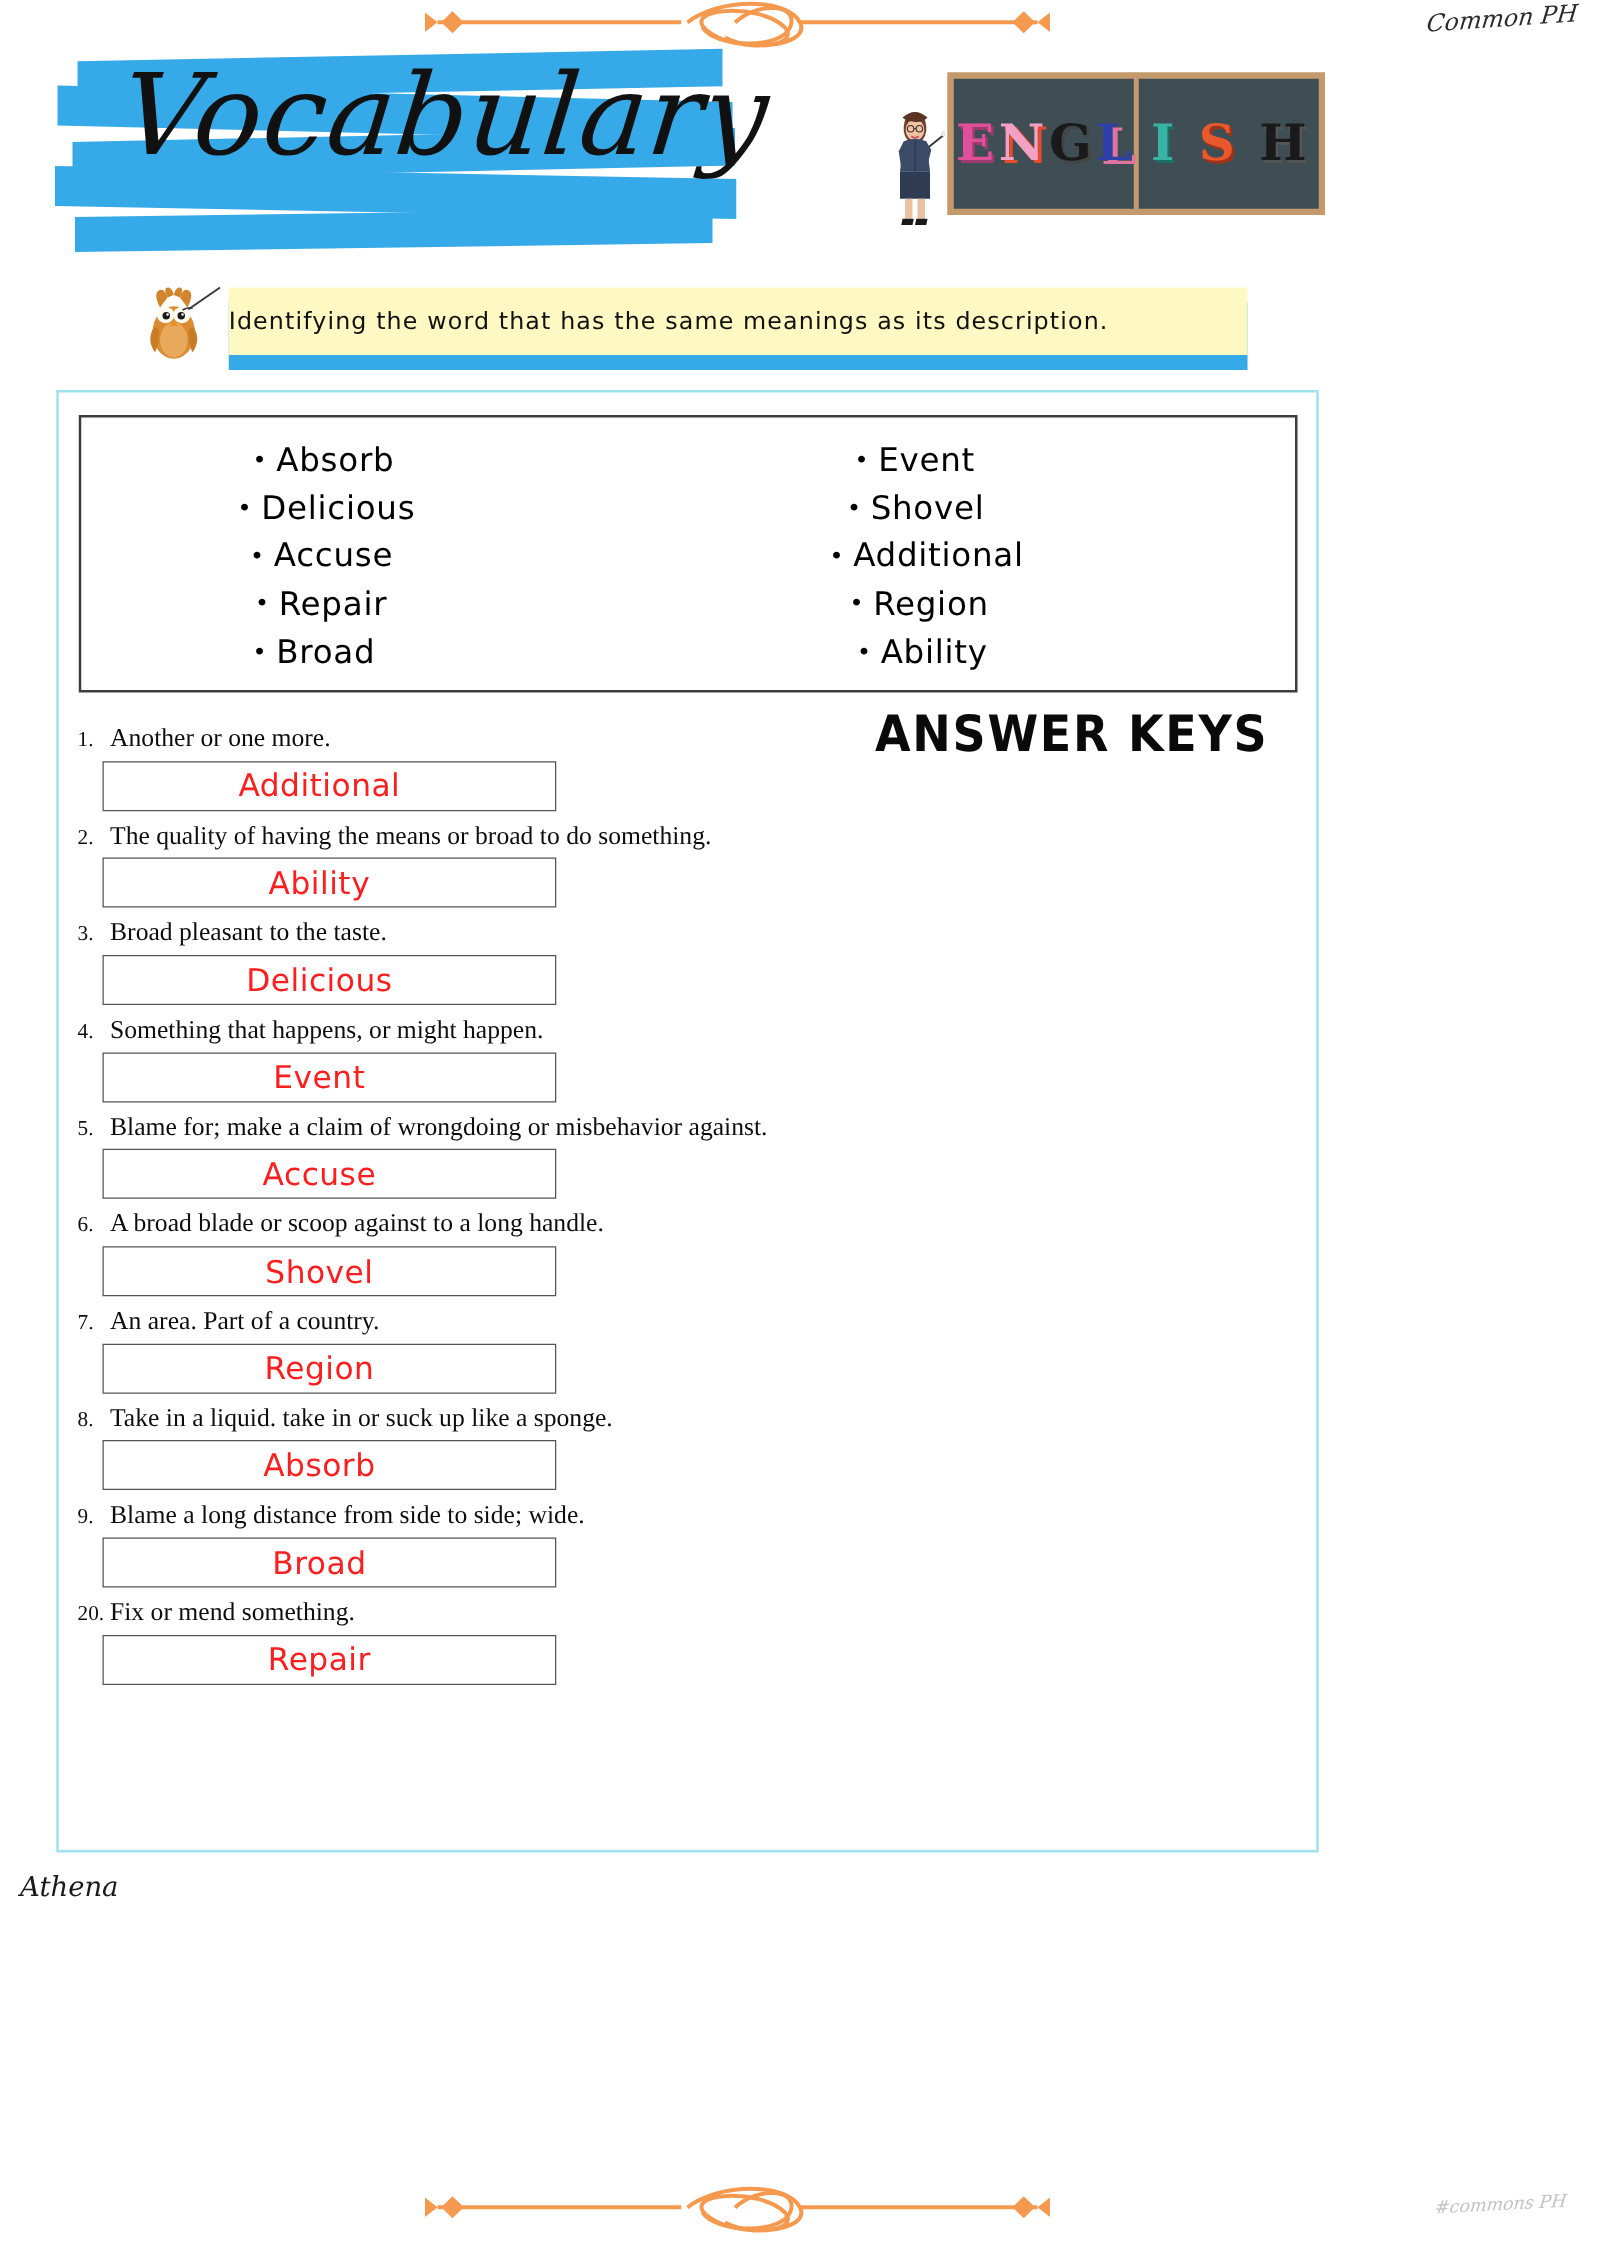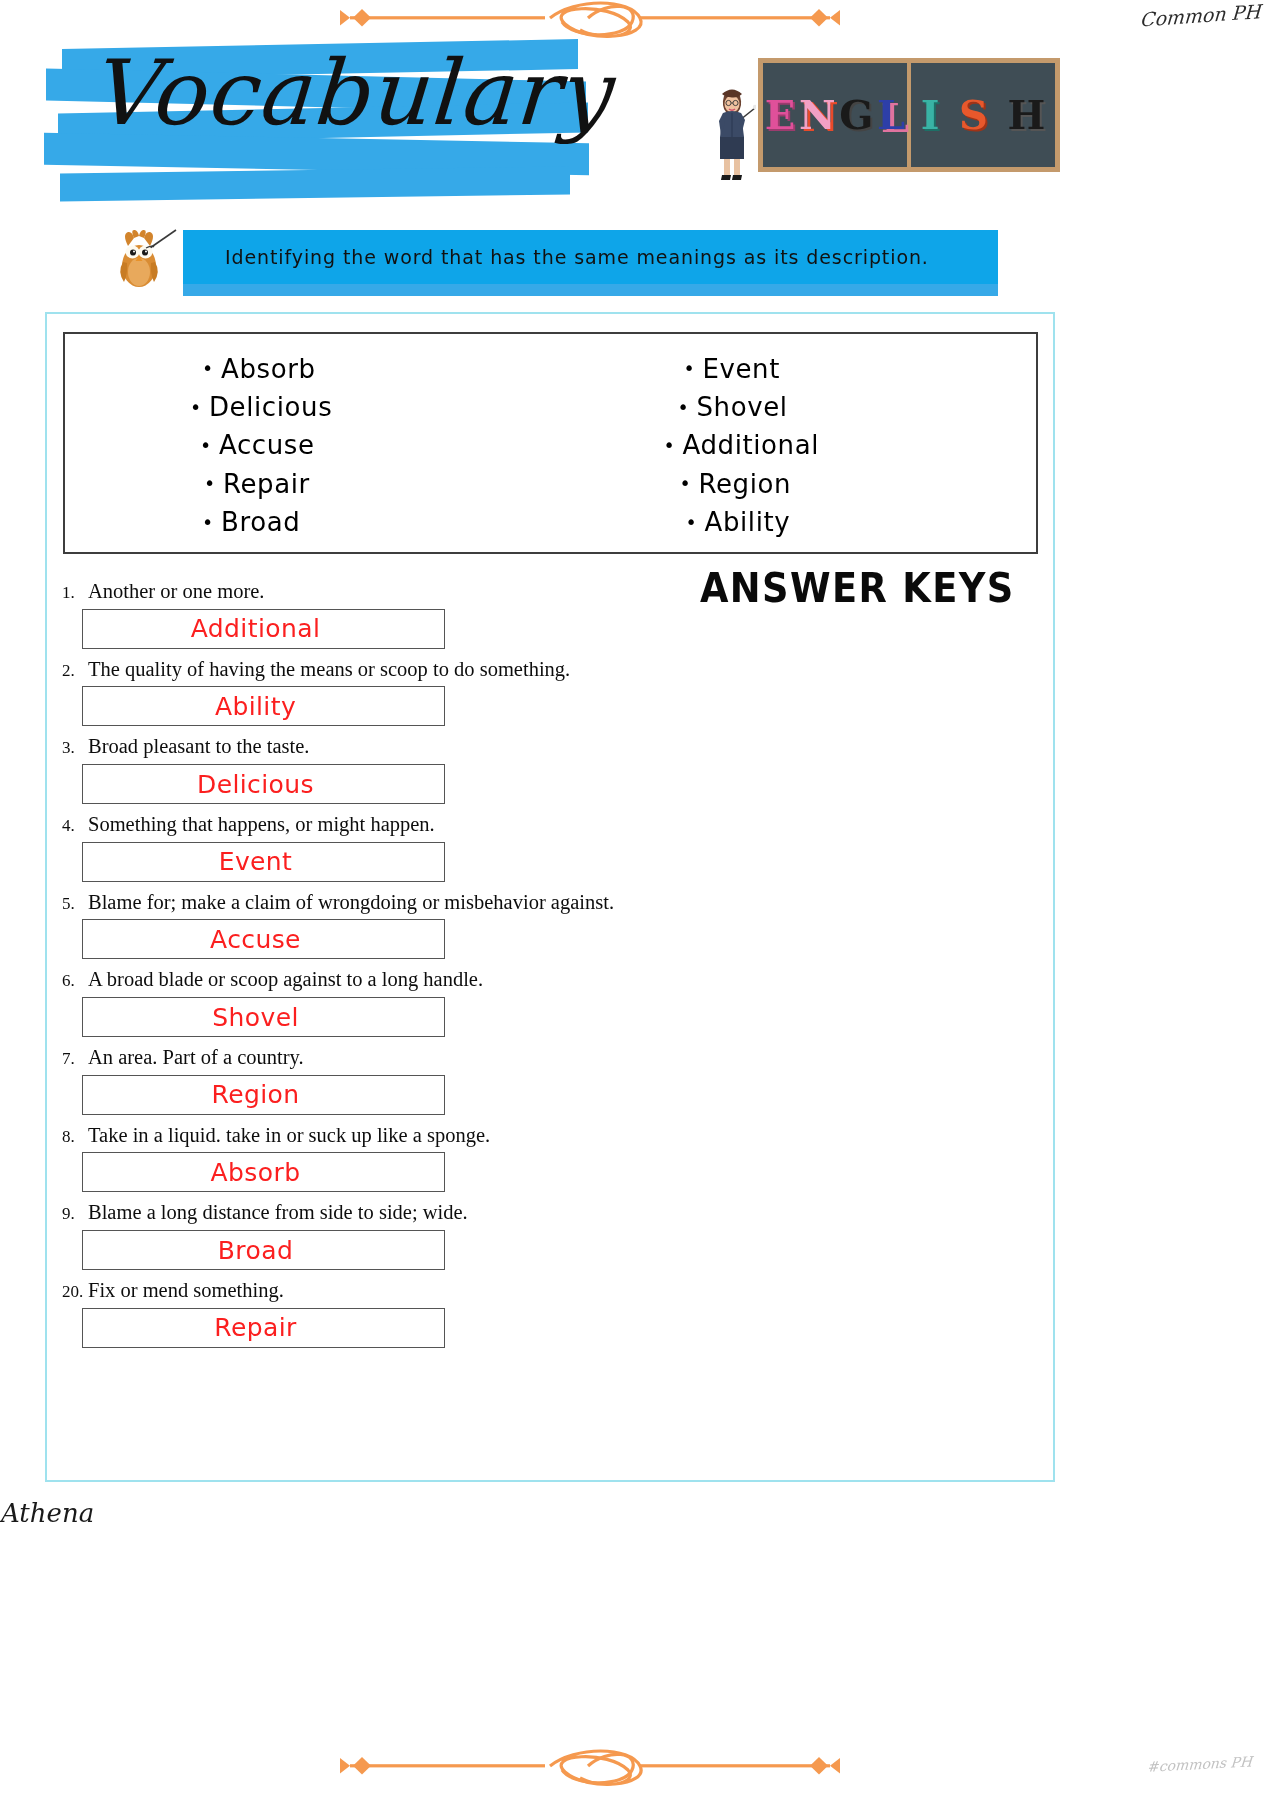--- a/index.html
+++ b/index.html
@@ -117,24 +117,23 @@
   .banner-shadow {
     position: absolute;
     top: 242px; left: 183px;
     width: 815px; height: 54px;
     background: #36a9e8;
   }
   .banner {
     position: absolute;
     top: 230px; left: 183px;
     width: 815px; height: 54px;
-    background: #0ea5e9;
+    background: #fef9c3;
     display: flex;
     align-items: center;
-    padding-left: 42px;
   }
   .banner-text {
     font-family: "DejaVu Sans", sans-serif;
     font-size: 19px;
     letter-spacing: 0.9px;
     color: #111111;
     white-space: nowrap;
   }
   .owl { position: absolute; top: 228px; left: 110px; width: 70px; height: 62px; }
 
@@ -242,24 +241,24 @@
     color: #fb1f1f;
     letter-spacing: 0.4px;
     line-height: 1;
     position: relative;
     left: -8px;
   }
 
   
   .sig-bottom-left {
     position: absolute;
-    top: 1498px; left: 1px;
+    top: 1498px; left: 16px;
     font-family: "DejaVu Serif", serif;
     font-style: italic;
-    font-size: 26px;
+    font-size: 22px;
     color: #1a1a1a;
     white-space: nowrap;
   }
   .sig-bottom-right {
     position: absolute;
     top: 1756px; left: 1148px;
     font-family: "DejaVu Serif", serif;
     font-style: italic;
     font-size: 14px;
     color: #c2c2c2;
@@ -417,21 +416,21 @@
       <span class="q-text">Another or one more.</span>
     </div>
     <div class="answer-box">
       <span class="answer-text">Additional</span>
     </div>
   </div>
 
   <div class="q-row">
     <div class="q-line">
       <span class="q-num">2.</span>
-      <span class="q-text">The quality of having the means or scoop to do something.</span>
+      <span class="q-text">The quality of having the means or broad to do something.</span>
     </div>
     <div class="answer-box">
       <span class="answer-text">Ability</span>
     </div>
   </div>
 
   <div class="q-row">
     <div class="q-line">
       <span class="q-num">3.</span>
       <span class="q-text">Broad pleasant to the taste.</span>

